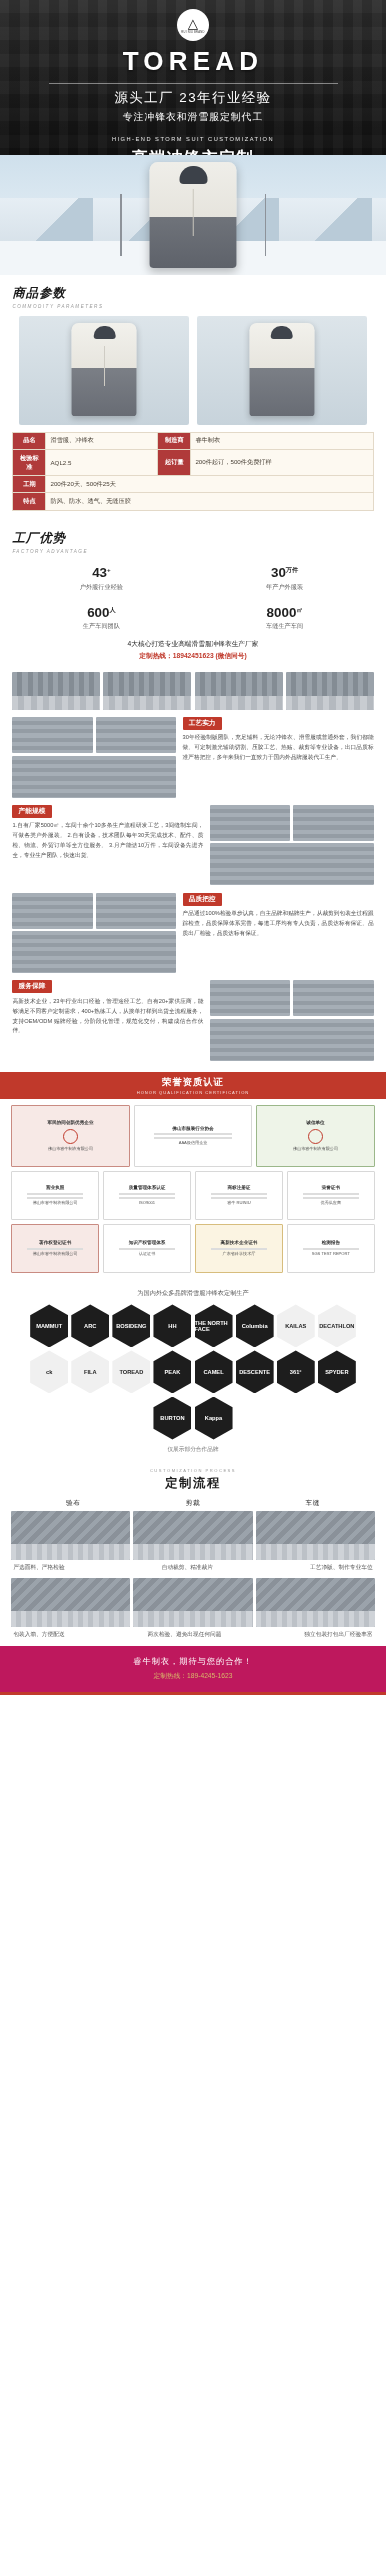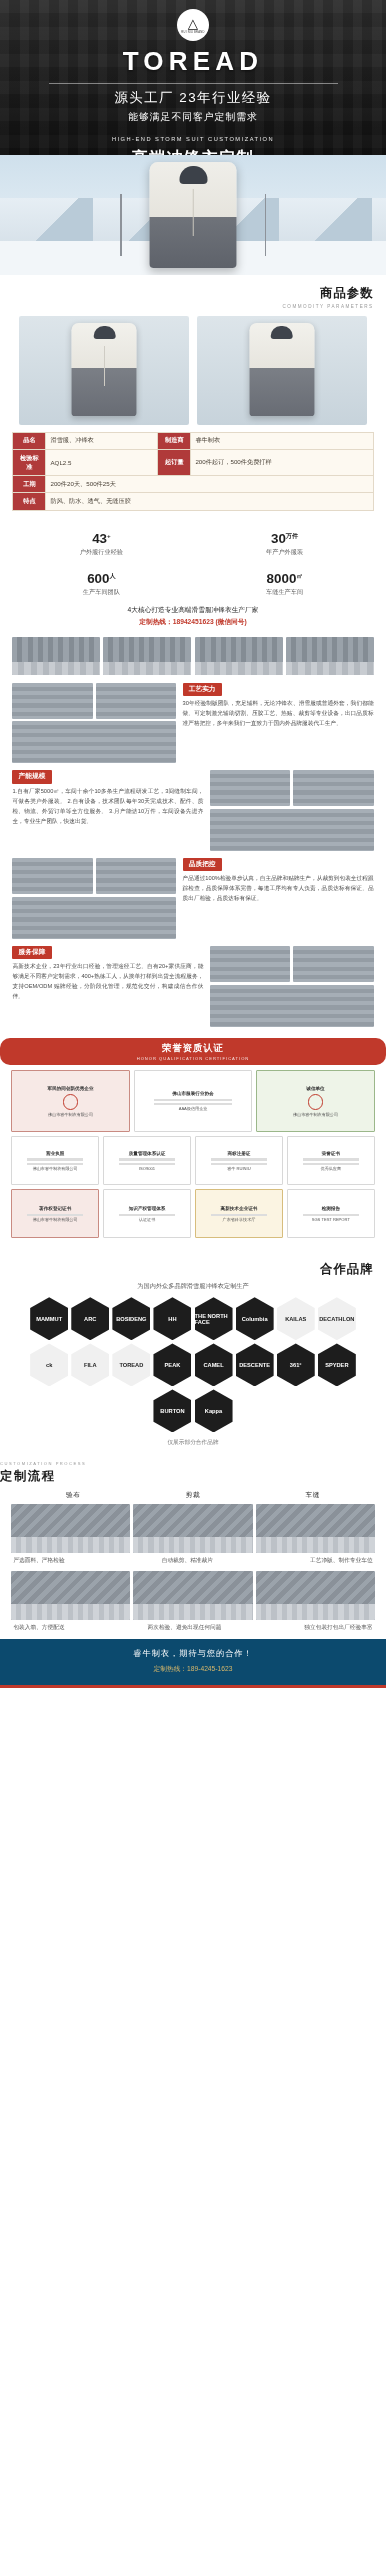--- a/index.html
+++ b/index.html
@@ -79,21 +79,21 @@
     width: 28px; height: 17.5px; background:#3c4149; border-radius: 13.4px 13.4px 4.1px 4.1px;
   }
   .model::after {
     content:""; position:absolute; left:50%; top:27px; transform:translateX(-50%);
     width: 1.5px; height: 47px; background:#c9c6bd;
   }
   .pole { position:absolute; width:1.5px; height:62px; background:#8d9299; top:39px; }
   .pole.l { left: 120px; } .pole.r { right: 120px; }
 
   
-  .sec-title { text-align:right; padding: 8.2px 0 2.1px; }
+  .sec-title { text-align:left; padding: 8.2px 0 2.1px; font-style: italic; }
   .sec-title .cn { font-size: 12.4px; font-weight: bold; color:#1b1b1b; letter-spacing: 1px; }
   .sec-title .en { font-size: 4.6px; color:#9a9a9a; letter-spacing: 1.5px; margin-top: 2.1px; }
 
   
   .params-wrap { padding: 2.1px 12.4px 8.2px; }
   .two-shots { display:flex; gap: 7.2px; justify-content:center; margin: 4.1px 0 7.2px; }
   .shot {
     width: 170px; height: 109px; border-radius: 2.1px;
     background: linear-gradient(180deg,#dde5ea,#c7d3db);
     position: relative; overflow: hidden;
@@ -159,21 +159,21 @@
   .sp.wide { grid-column: span 2; height: 42px; }
   .stag {
     display:inline-block; background:#c0392b; color:#fff; font-size: 6.7px;
     font-weight: bold; padding: 2.1px 6.2px; border-radius: 1px; margin-bottom: 3.1px;
   }
   .stext { font-size: 5.7px; line-height: 1.75; color:#4a4a4a; text-align: justify; }
 
   
   .honor-head {
     background:#c0392b; color:#fff; text-align:center; padding: 4.1px 0;
-    font-size: 9.3px; font-weight:bold; letter-spacing: 1px; border-radius: 10px;
+    font-size: 9.3px; font-weight:bold; letter-spacing: 1px;
   }
   .honor-head .en { display:block; font-size: 4.1px; font-weight: normal; letter-spacing:1px; opacity:.85; margin-top:1px; }
   .cert-wrap { padding: 5.2px 11.3px 7.2px; }
   .cert-row { display:flex; gap: 4.1px; margin-bottom: 4.1px; }
   .cert {
     flex:1; background:#fff; border:0.5px solid #d8d8d8; border-radius:1px;
     padding: 3.1px; display:flex; flex-direction:column; align-items:center; justify-content:center;
     font-size: 4.1px; color:#555; text-align:center; min-height: 49px;
   }
   .cert.tall { min-height: 62px; }
@@ -190,42 +190,42 @@
   .hexgrid { display:flex; flex-wrap:wrap; gap: 3.1px 3.1px; justify-content:center; }
   .hex {
     width: 38px; height: 43px; display:flex; align-items:center; justify-content:center;
     background:#1d1d1d; color:#fff; font-size: 5.7px; font-weight:bold;
     clip-path: polygon(50% 0%, 100% 25%, 100% 75%, 50% 100%, 0% 75%, 0% 25%);
   }
   .hex.lt { background:#f0f0f0; color:#1d1d1d; }
   .brand-foot { text-align:center; font-size: 5.7px; color:#777; margin-top: 6.2px; }
 
   
-  .proc-head { text-align:left; padding: 5.2px 0 1px; }
+  .proc-head { text-align:center; padding: 5.2px 0 1px; }
   .proc-head .en { font-size: 4.1px; color:#999; letter-spacing: 1.5px; }
   .proc-head .cn { font-size: 12.4px; font-weight:bold; letter-spacing: 1.5px; margin-top: 2.1px; }
   .proc-labels { display:flex; justify-content:space-around; padding: 5.2px 13.4px 3.1px; }
   .proc-labels span { font-size: 6.7px; color:#222; letter-spacing: 0.5px; }
   .proc-grid { display:grid; grid-template-columns: repeat(3, 1fr); gap: 3.1px; padding: 0 11.3px; }
   .pg {
     height: 49px; border-radius: 1px;
     background: repeating-linear-gradient(135deg,#9ba3ab 0 4.6px,#8a9199 4.6px 9.3px);
     position:relative; overflow:hidden;
   }
   .pg::after{
     content:""; position:absolute; bottom:0; left:0; right:0; height:15.5px;
     background: repeating-linear-gradient(90deg,#cfd3d8 0 5.2px,#bcc1c7 5.2px 10.3px);
   }
   .proc-caps { display:flex; justify-content:space-between; padding: 4.1px 13.4px 2.1px; }
   .proc-caps span { font-size: 5.7px; color:#555; }
 
   
   .footer {
     margin-top: 5.2px;
-    background: #0c4a6e; color:#fff; text-align:center; padding: 9.3px 0 11.3px;
+    background: #be185d; color:#fff; text-align:center; padding: 9.3px 0 11.3px;
   }
   .footer .f1 { font-size: 8.2px; letter-spacing: 1px; }
   .footer .f2 { font-size: 6.7px; color:#d8b86a; margin-top: 5.2px; }
   .divider-thin { height: 3.1px; background:#c0392b; }
 </style>
 </head>
 <body>
 
 <div class="page">
 
@@ -233,21 +233,21 @@
     <div class="hero-bg"></div>
     <div class="hero-dark"></div>
     <div class="hero-inner">
       <div class="logo-badge">
         <span class="bull">△</span>
         <span class="tiny">RUI NIU BRAND</span>
       </div>
       <div class="brand-en">TOREAD</div>
       <div class="brand-rule"></div>
       <div class="slogan1">源头工厂  23年行业经验</div>
-      <div class="slogan2">能够满足不同客户定制需求</div>
+      <div class="slogan2">专注冲锋衣和滑雪服定制代工</div>
       <div class="hero-sub-en">HIGH-END STORM SUIT CUSTOMIZATION</div>
       <div class="hero-title2">高端冲锋衣定制</div>
 
     </div>
   </section>
 
   <section class="photo-band">
     <div class="mountains"></div>
     <div class="snowfield"></div>
     <div class="pole l"></div>
@@ -288,20 +288,24 @@
       </tr>
       <tr>
         <td class="k">特点</td>
         <td class="v" colspan="3">防风、防水、透气、无缝压胶</td>
       </tr>
     </tbody>
       </table>
   </section>
 
   <section class="adv">
+    <div class="sec-title">
+      <div class="cn">工厂优势</div>
+      <div class="en">FACTORY ADVANTAGE</div>
+    </div>
     <div class="adv-grid">
       <div class="adv-cell">
         <div class="adv-num"><span>43</span><sup>+</sup></div>
         <div class="adv-lbl">户外服行业经验</div>
       </div>
       <div class="adv-cell">
         <div class="adv-num"><span>30</span><sup>万件</sup></div>
         <div class="adv-lbl">年产户外服装</div>
       </div>
       <div class="adv-cell">
@@ -456,23 +460,20 @@
       </div>
       <div class="cert">
         <div class="t">检测报告</div>
         <div class="bar"></div>
         <div>SGS TEST REPORT</div>
       </div>
     </div>
   </section>
 
   <section class="brands">
-    <div class="sec-title">
-      <div class="cn">合作品牌</div>
-    </div>
     <div class="brand-note">为国内外众多品牌滑雪服冲锋衣定制生产</div>
     <div class="hexgrid">
       <div class="hex">MAMMUT</div>
       <div class="hex">ARC</div>
       <div class="hex">BOSIDENG</div>
       <div class="hex">HH</div>
       <div class="hex">THE NORTH FACE</div>
       <div class="hex">Columbia</div>
       <div class="hex lt">KAILAS</div>
       <div class="hex lt">DECATHLON</div>

